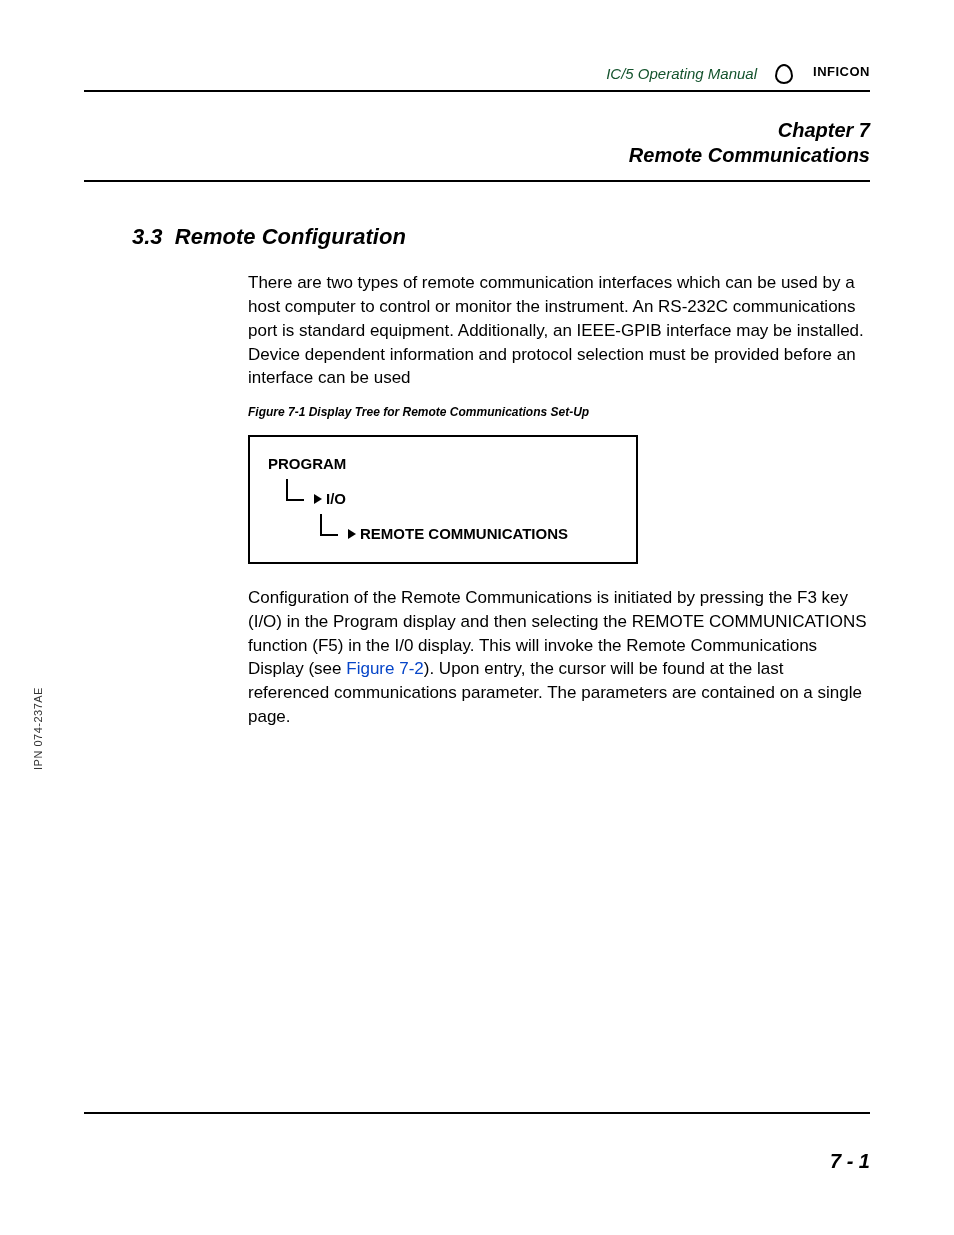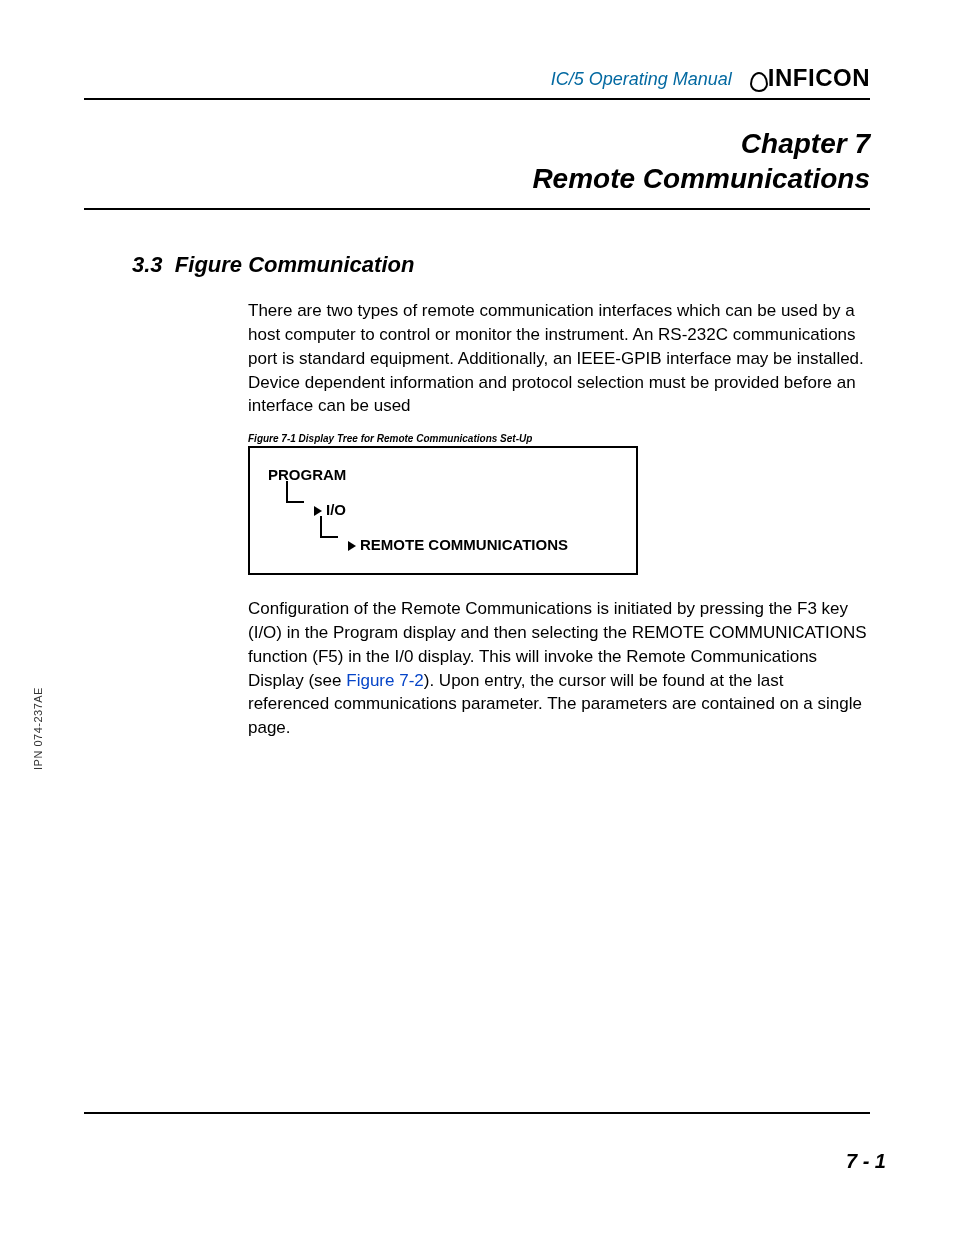--- a/index.html
+++ b/index.html
@@ -19,48 +19,48 @@
   }
   .header-row {
     display: flex;
     align-items: flex-end;
     justify-content: flex-end;
     gap: 18px;
     padding-bottom: 6px;
   }
   .manual-title {
     font-style: italic;
-    font-size: 18px;
-    color: #0369a1;
+    font-size: 15px;
+    color: #14532d;
     padding-bottom: 2px;
   }
   .brand {
     display: flex;
-    align-items: flex-end;
-    gap: 0;
-    font-weight: 700;
-    font-size: 24px;
+    align-items: flex-start;
+    gap: 20px;
+    font-weight: 700;
+    font-size: 13px;
     letter-spacing: 0.5px;
   }
   .brand-icon {
     width: 18px;
     height: 20px;
     border: 2px solid #000;
     border-radius: 50% 50% 50% 50% / 60% 60% 40% 40%;
     position: relative;
     display: inline-block;
   }
   .hr {
     height: 2px;
     background: #000;
     width: 100%;
   }
   .chapter-block {
     text-align: right;
-    font-size: 28px;
+    font-size: 20px;
     font-weight: 700;
     font-style: italic;
     margin: 26px 0 12px 0;
     line-height: 1.25;
   }
   .hr-thin {
     height: 1.5px;
     background: #000;
     width: 100%;
     margin-bottom: 40px;
@@ -80,32 +80,32 @@
     line-height: 1.4;
   }
   .para { margin-bottom: 14px; }
   .note { margin-bottom: 14px; }
   .note-label { font-weight: 700; }
   .note-cont { margin-left: 60px; display: block; }
   .xref { color: #0645c8; }
   .fig-cap {
     font-style: italic;
     font-weight: 700;
-    font-size: 10px;
-    margin: 14px 0 0 0;
+    font-size: 12px;
+    margin: 14px 0 14px 0;
   }
   .fig-box {
     border: 2px solid #000;
     width: 390px;
     padding: 16px 18px 18px 18px;
     font-weight: 700;
     font-size: 15px;
     margin-bottom: 22px;
   }
-  .tree-row { display: flex; align-items: flex-start; margin-top: 6px; }
+  .tree-row { display: flex; align-items: flex-end; margin-top: 6px; }
   .tree-indent-1 { margin-left: 18px; }
   .tree-indent-2 { margin-left: 52px; }
   .elbow {
     width: 22px;
     height: 20px;
     position: relative;
     margin-right: 6px;
   }
   .elbow::before {
     content: "";
@@ -144,21 +144,21 @@
   .footer-hr {
     position: absolute;
     left: 84px;
     width: 786px;
     top: 1112px;
     height: 1.5px;
     background: #000;
   }
   .page-num {
     position: absolute;
-    right: 68px;
+    right: 84px;
     top: 1150px;
     font-weight: 700;
     font-style: italic;
     font-size: 20px;
   }
 </style>
 </head>
 <body>
 
 <div class="page">
@@ -171,21 +171,21 @@
   </div>
   <div class="hr"></div>
 
   <div class="chapter-block">
     <div>Chapter 7</div>
     <div>Remote Communications</div>
   </div>
   <div class="hr-thin"></div>
 
   <div class="section-head">
-    <span>3.3</span>&nbsp;&nbsp;<span>Figure Communication</span><br>
+    <span>3.3</span>&nbsp;&nbsp;<span>Remote Configuration</span><br>
   </div>
 
   <div class="body-block">
     <p class="para">There are two types of remote communication interfaces which can be used by a host computer to control or monitor the instrument. An RS-232C communications port is standard equipment. Additionally, an IEEE-GPIB interface may be installed. Device dependent information and protocol selection must be provided before an interface can be used</p>
 
 
     <div class="fig-cap">Figure 7-1  Display Tree for Remote Communications Set-Up</div>
     <div class="fig-box">
       <div>PROGRAM</div>
       <div class="tree-row tree-indent-1">

